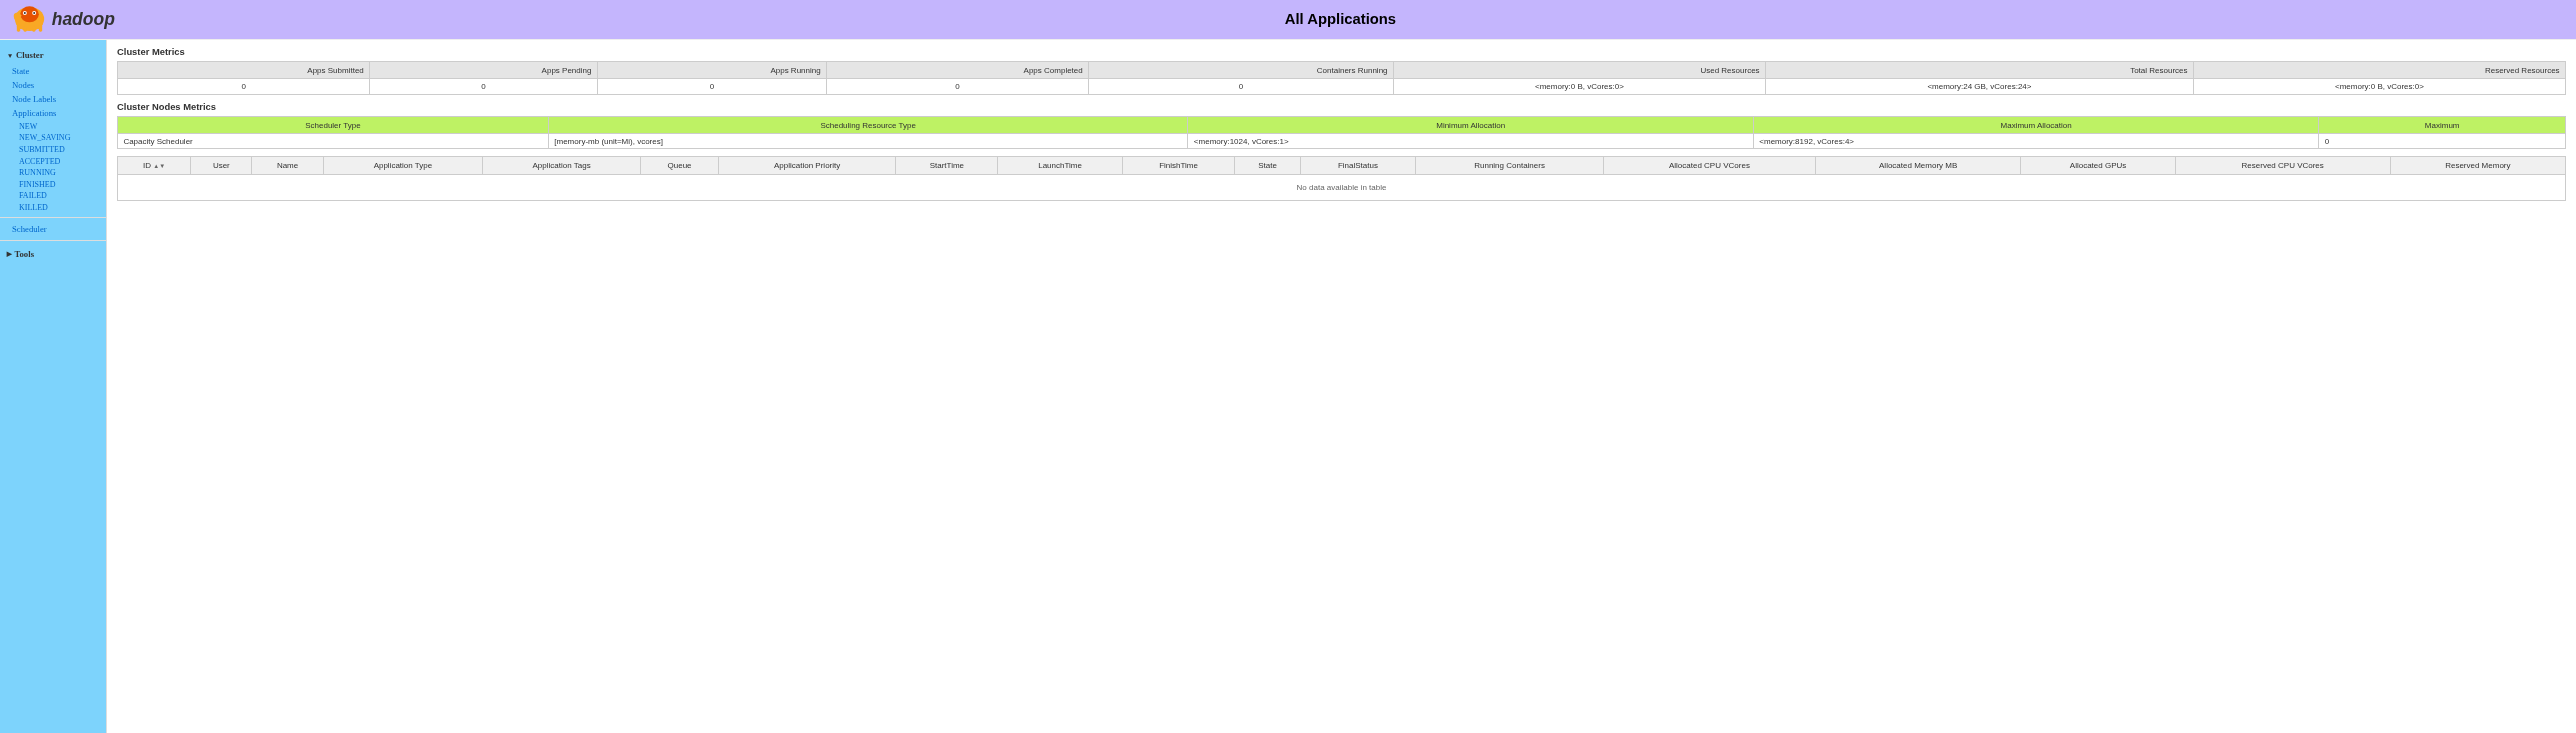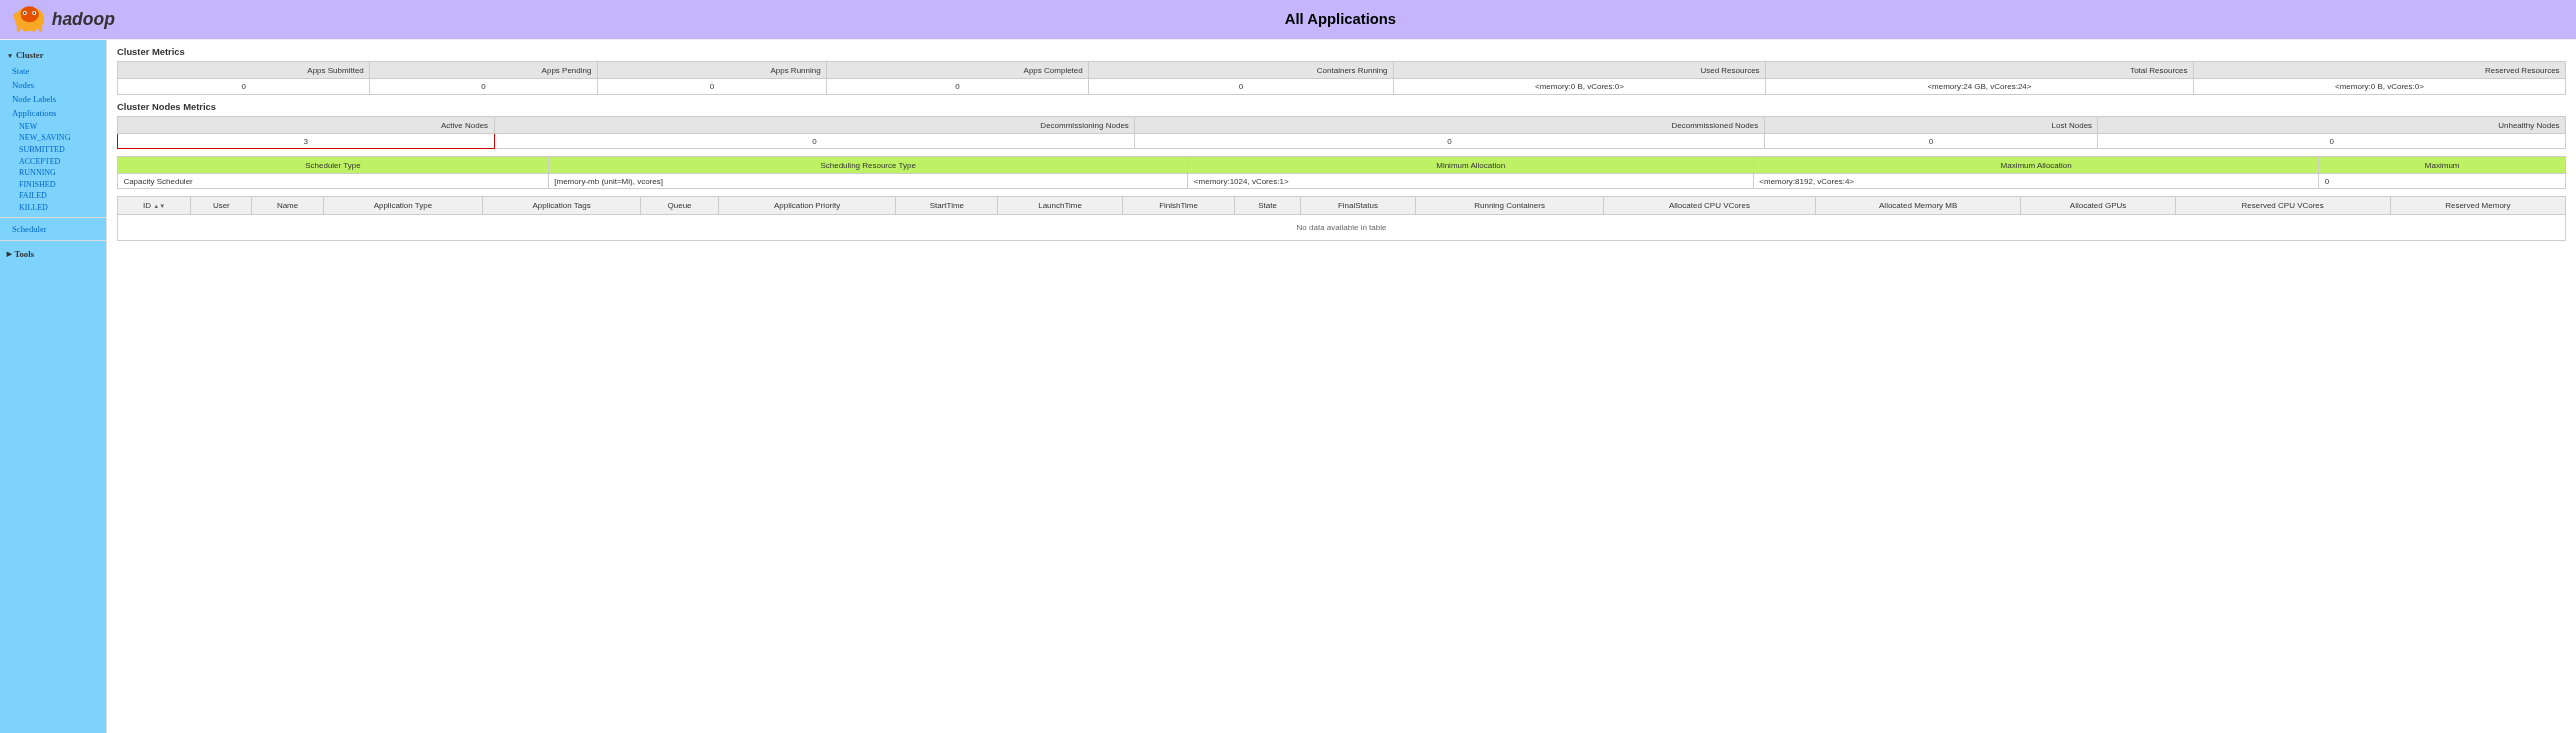--- a/index.html
+++ b/index.html
@@ -259,40 +259,20 @@
               <td>0</td>
               <td>0</td>
               <td>&lt;memory:0 B, vCores:0&gt;</td>
               <td>&lt;memory:24 GB, vCores:24&gt;</td>
               <td>&lt;memory:0 B, vCores:0&gt;</td>
             </tr>
           </tbody>
         </table>
 
         <div class="section-title">Cluster Nodes Metrics</div>
-        <table class="metrics-table">
-          <thead>
-            <tr>
-              <th>Active Nodes</th>
-              <th>Decommissioning Nodes</th>
-              <th>Decommissioned Nodes</th>
-              <th>Lost Nodes</th>
-              <th>Unhealthy Nodes</th>
-            </tr>
-          </thead>
-          <tbody>
-            <tr>
-              <td class="active-nodes-cell">3</td>
-              <td>0</td>
-              <td>0</td>
-              <td>0</td>
-              <td>0</td>
-            </tr>
-          </tbody>
-        </table>
 
         <table class="scheduler-table">
           <thead>
             <tr>
               <th>Scheduler Type</th>
               <th>Scheduling Resource Type</th>
               <th>Minimum Allocation</th>
               <th>Maximum Allocation</th>
               <th>Maximum</th>
             </tr>

